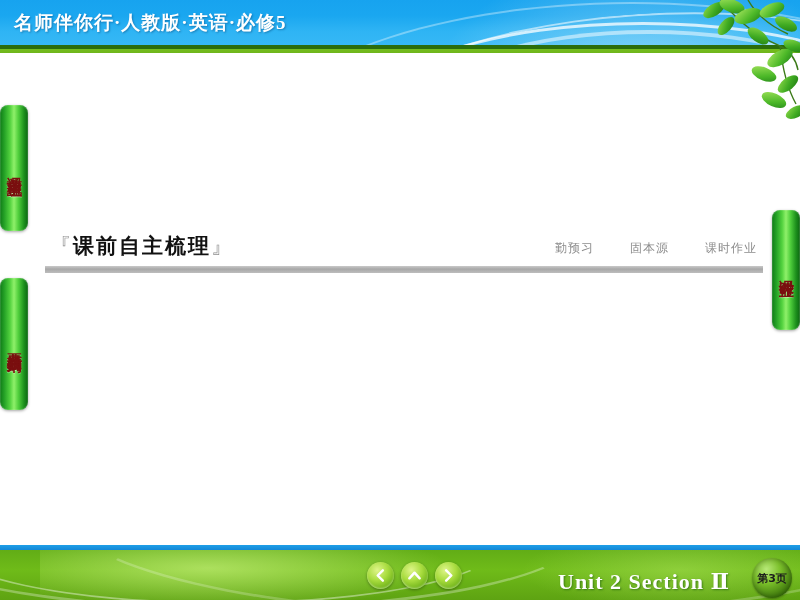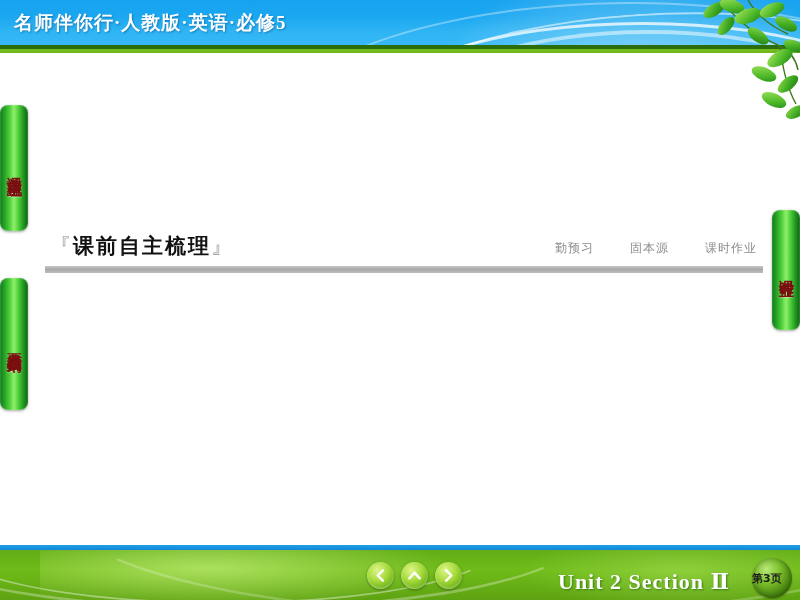--- a/index.html
+++ b/index.html
@@ -229,20 +229,21 @@
   }
   .page-badge {
     position: absolute;
     left: 752px; top: 558px;
     width: 40px; height: 40px;
     border-radius: 50%;
     background: radial-gradient(circle at 36% 28%, #b7e878 0%, #7dc22c 35%, #3f7a0c 75%, #2c5c07 100%);
     box-shadow: inset 0 0 6px rgba(0,0,0,0.35), 0 1px 2px rgba(0,0,0,0.3);
     display: flex;
     align-items: center;
+    justify-content: center;
     z-index: 6;
   }
   .page-badge-text {
     font-family: "DejaVu Sans", "Liberation Sans", sans-serif;
     font-size: 11px;
     font-weight: bold;
     color: #1c1c1c;
     white-space: nowrap;
   }
 </style>

